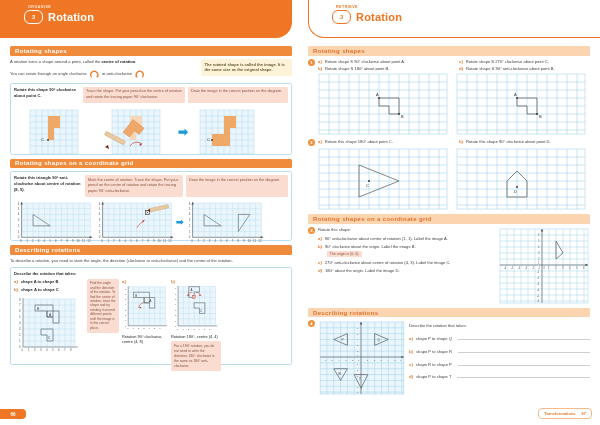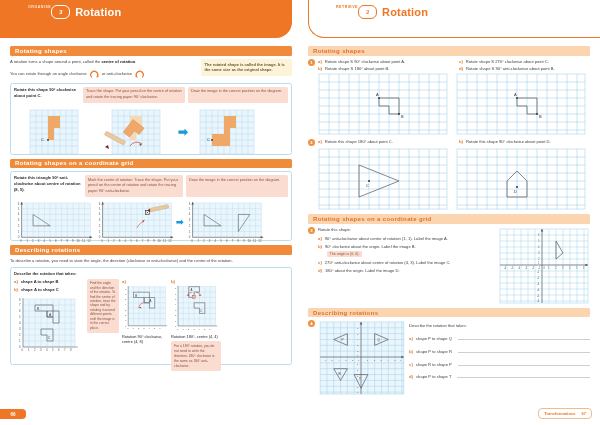--- a/index.html
+++ b/index.html
@@ -22,21 +22,21 @@
     position:absolute;left:-10px;top:0;width:292px;height:38px;
     background:#ee7624;border-bottom-right-radius:16px;
   }
   .page.right .hdr-bar{
     left:auto;right:-10px;width:292px;
     background:#ffffff;border:0;border-bottom-right-radius:0;
     border-bottom-left-radius:16px;
     border-left:1.1px solid #ee7624;border-bottom:1.1px solid #ee7624;
     box-sizing:border-box;
   }
-  .hdr-inner{position:absolute;left:14px;top:5px;display:flex;flex-direction:row;}
+  .hdr-inner{position:absolute;left:14px;top:5px;display:flex;flex-direction:column;}
   .page.right .hdr-inner{left:24px;}
   .kicker{
     font-size:3.6px;font-weight:bold;letter-spacing:.5px;color:#ffe4cf;
     margin-left:4px;margin-bottom:1px;
   }
   .page.right .kicker{color:#ee7624;}
   .hdr-row{display:flex;align-items:center;gap:5px;}
   .badge{
     width:17px;height:12px;border:1.1px solid #ffffff;border-radius:6px;
     display:flex;align-items:center;justify-content:center;

